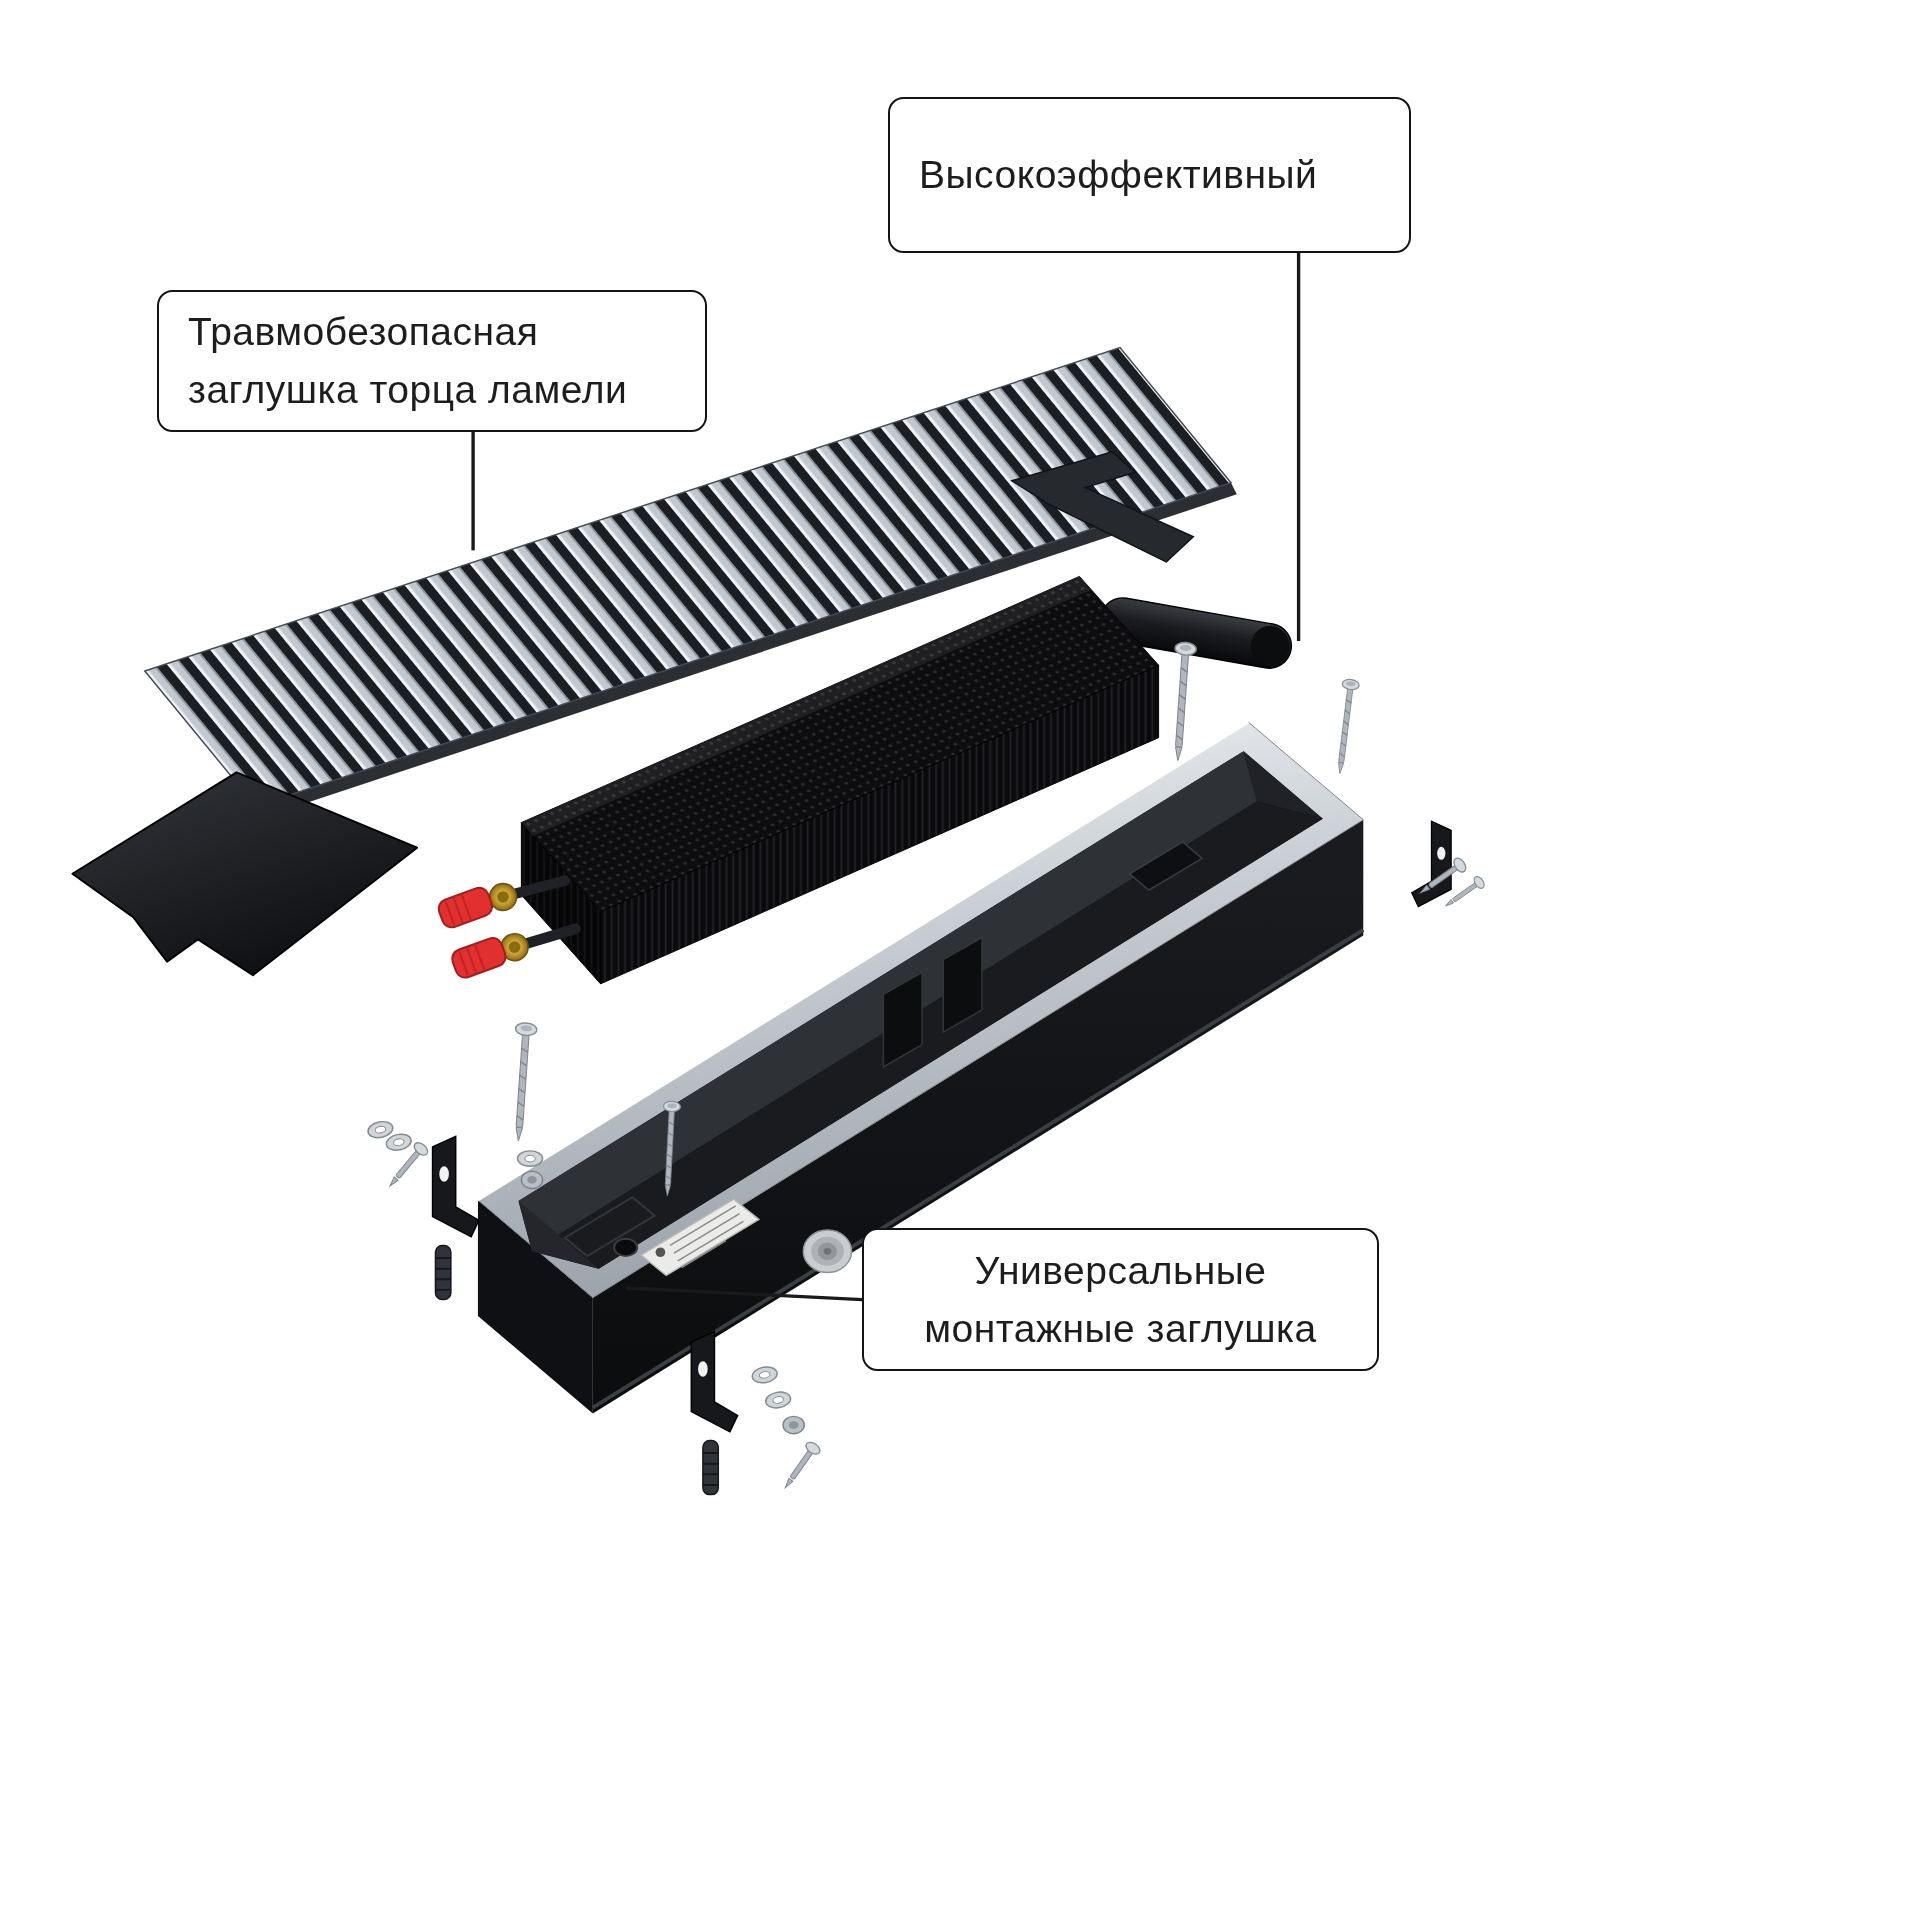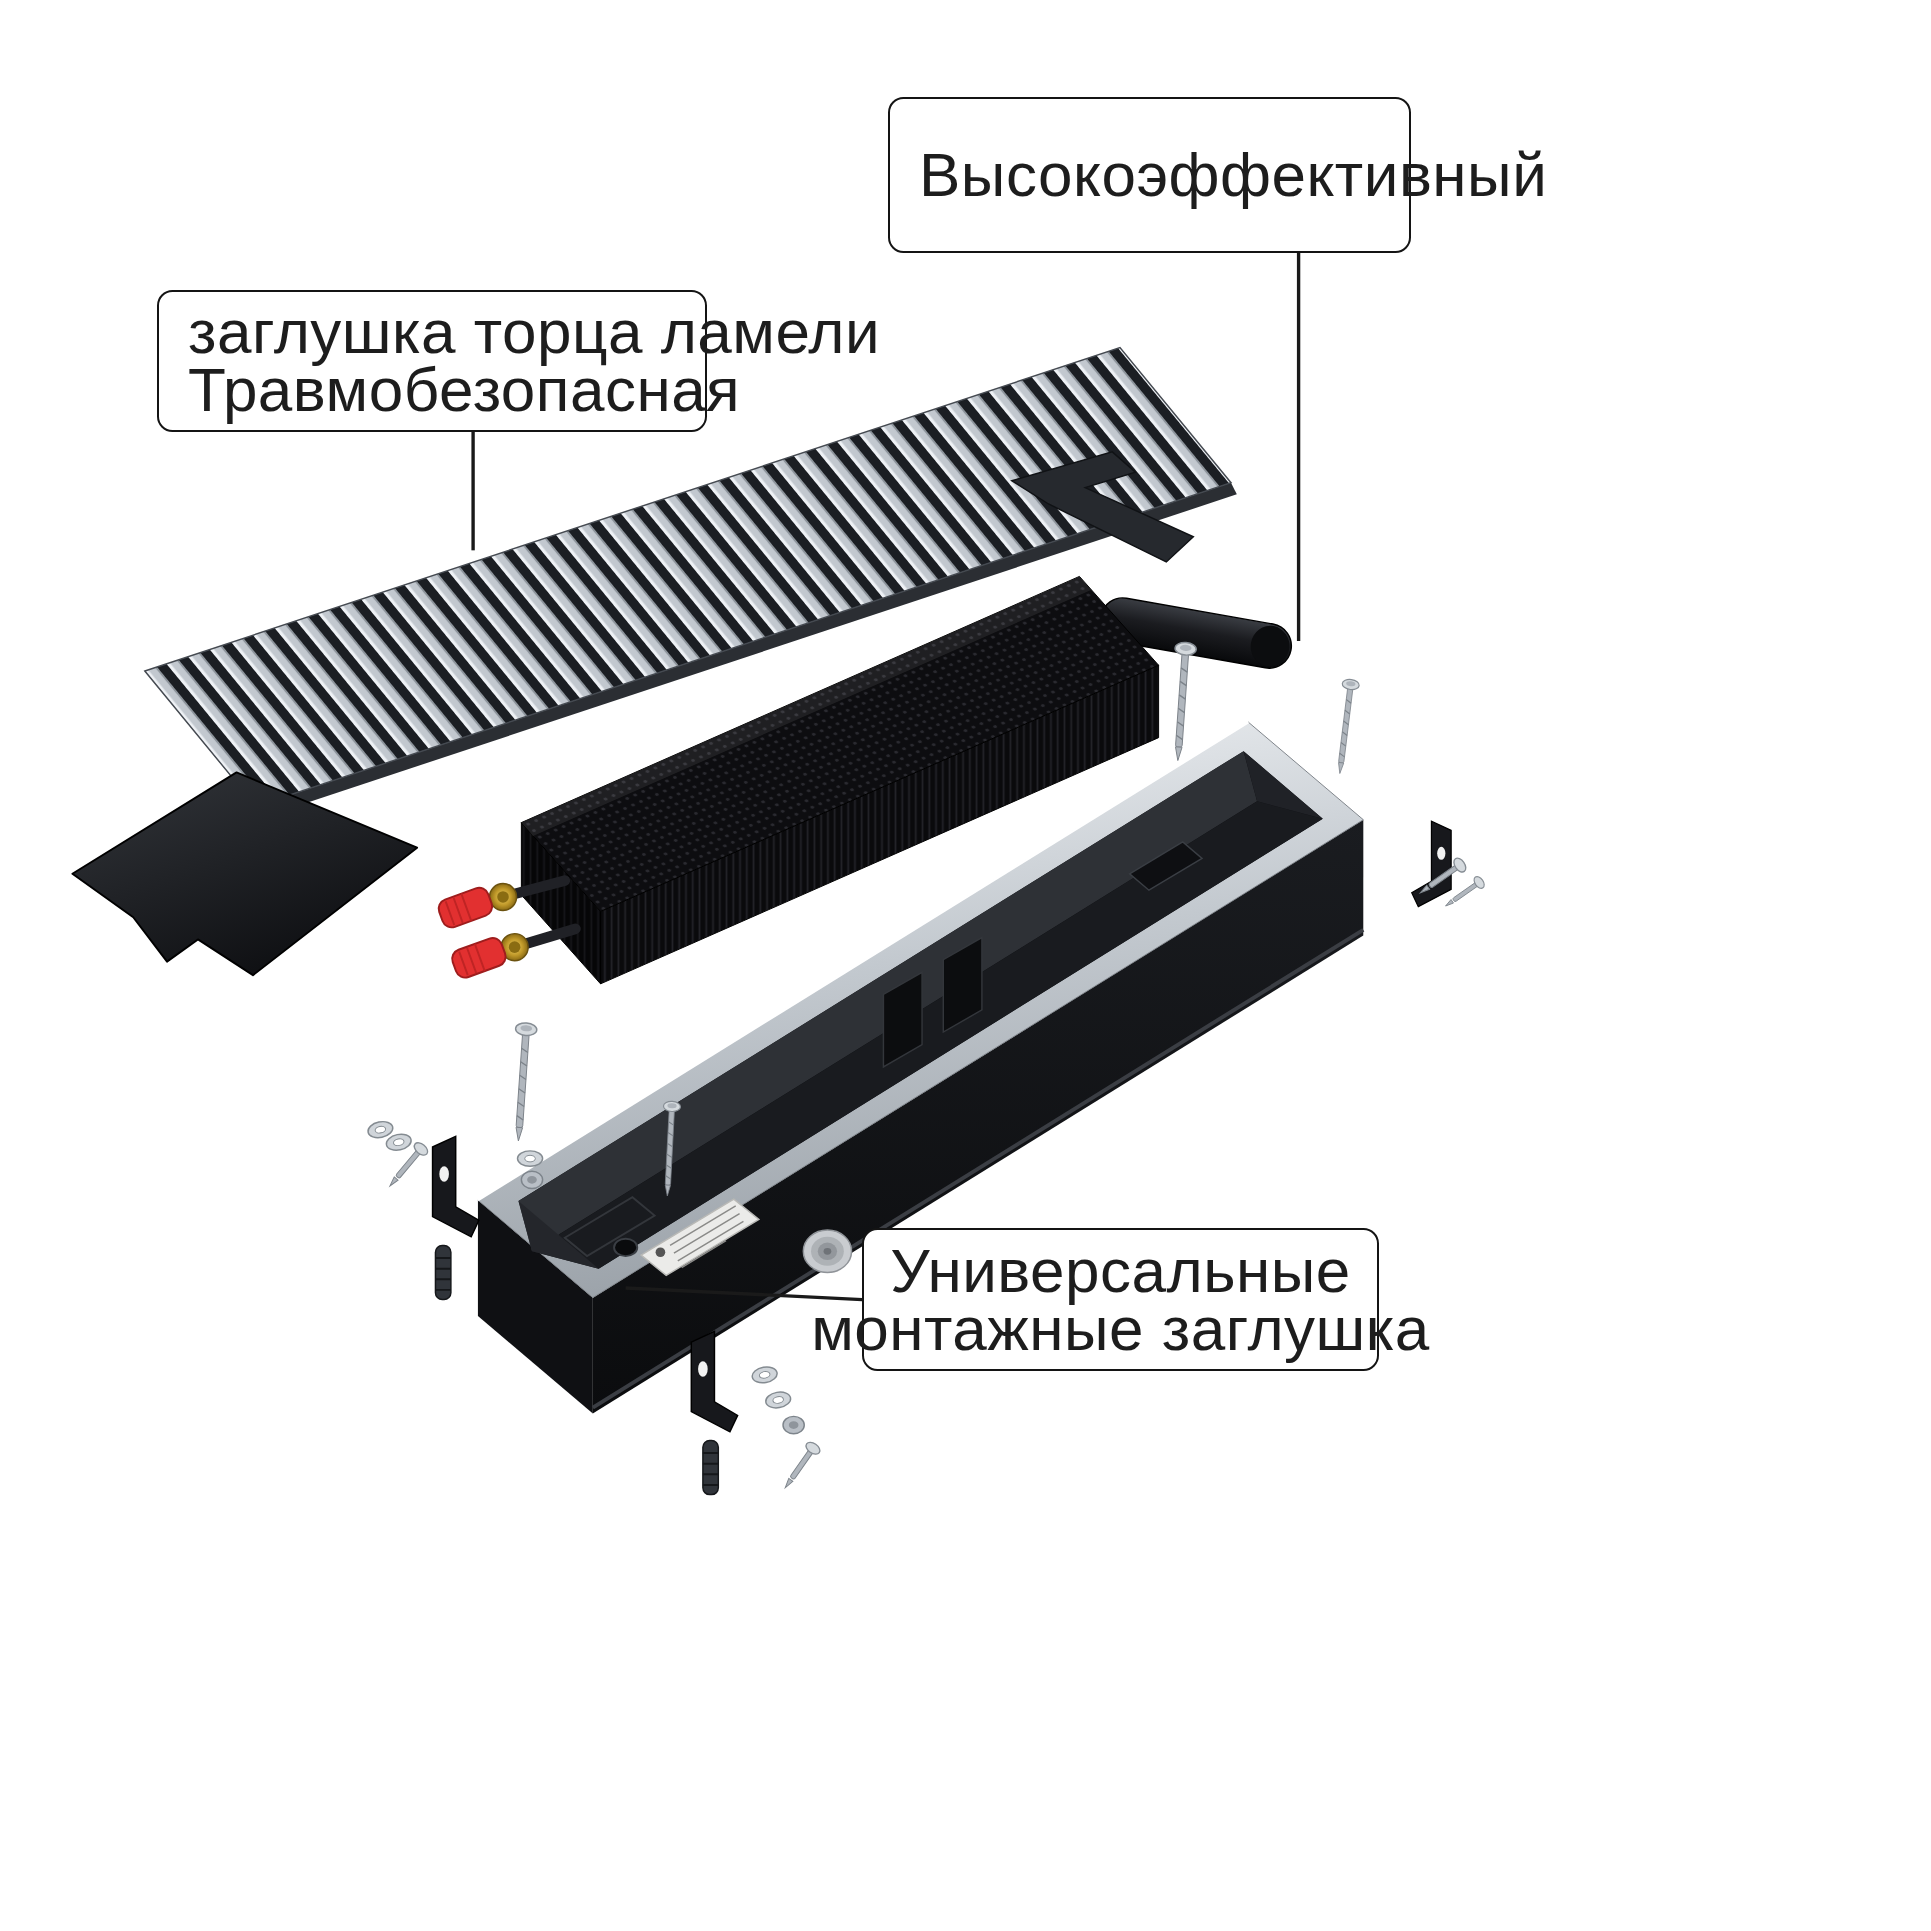--- a/index.html
+++ b/index.html
@@ -4,21 +4,21 @@
 <style>
   html,body{margin:0;padding:0;background:#ffffff;}
   body{font-family:"Liberation Sans",sans-serif;}
   .stage{position:relative;width:1931px;height:1931px;background:#ffffff;overflow:hidden;}
   .stage > svg{position:absolute;left:0;top:0;}
   .callout{
     position:absolute;background:#ffffff;border:2.9px solid #141414;border-radius:15.4px;
     display:flex;flex-direction:column;justify-content:center;padding:0 29px;box-sizing:border-box;
     color:#1d1d1d;z-index:5;
   }
-  .callout .line{font-size:62px;line-height:58px;letter-spacing:0.5px;white-space:nowrap;font-weight:400;}
+  .callout .line{font-size:39px;line-height:58px;letter-spacing:0.5px;white-space:nowrap;font-weight:400;}
   #co-heat{left:888px;top:97px;width:523px;height:156px;}
   #co-cap{left:157px;top:290px;width:550px;height:142px;}
   #co-mount{left:862px;top:1228px;width:517px;height:143px;align-items:center;}
 </style>
 </head>
 <body>
 
 <div class="stage">
 
 <svg width="1931" height="1931" viewBox="0 0 2000 2000" xmlns="http://www.w3.org/2000/svg">
@@ -209,22 +209,22 @@
     <path d="M490 447 L490 570"></path>
     <path d="M893 1346 L648 1334"></path>
   </g>
 </svg>
 
   <div class="callout" id="co-heat">
     <div class="line">Высокоэффективный</div>
   </div>
 
   <div class="callout" id="co-cap">
+    <div class="line">Травмобезопасная</div>
     <div class="line">заглушка торца ламели</div>
-    <div class="line">Травмобезопасная</div>
   </div>
 
   <div class="callout" id="co-mount">
     <div class="line">Универсальные</div>
     <div class="line">монтажные заглушка</div>
   </div>
 
 </div>
 
 

